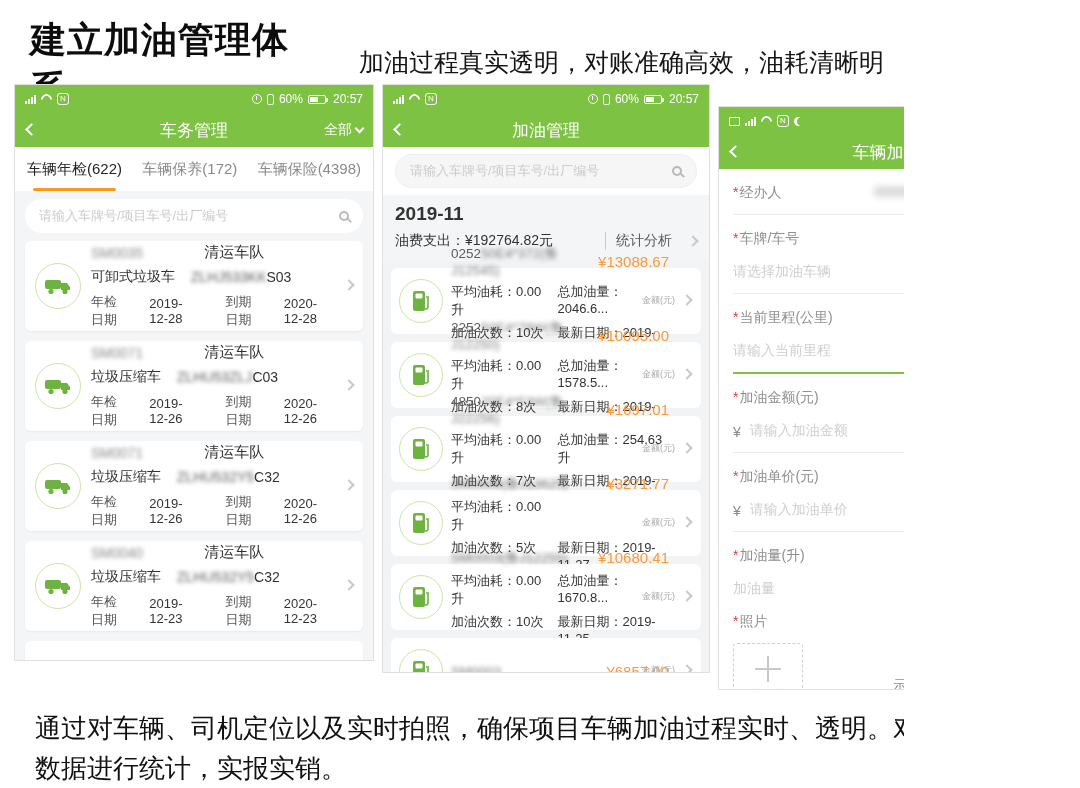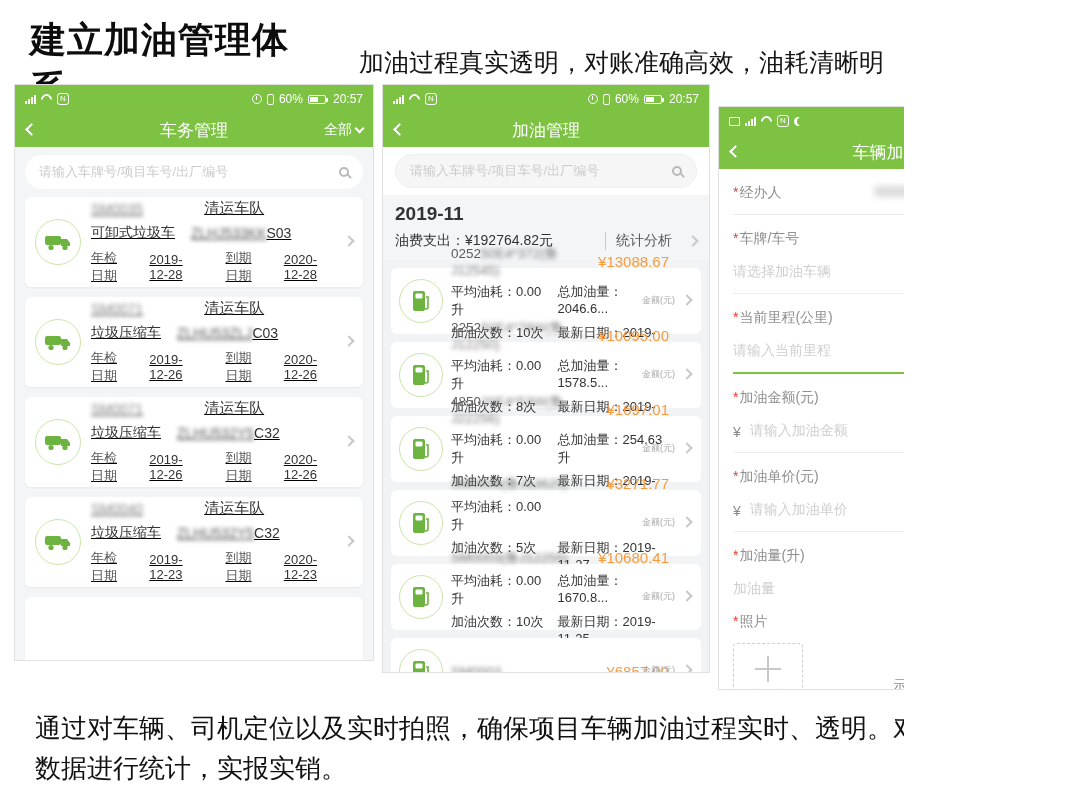--- a/index.html
+++ b/index.html
@@ -52,21 +52,21 @@
   .blur { filter:blur(2px); opacity:.8; }
 
   
   .tabs { height:44px; background:#fff; display:flex; align-items:center; justify-content:space-between; padding:0 12px; font-size:15px; color:#8b8b8b; }
   .tab { position:relative; padding:6px 0; }
   .tab.active { color:#262626; }
   .tab.active::after { content:""; position:absolute; left:6%; right:6%; bottom:-6px; height:3px; background:#f59a23; border-radius:2px; }
   .lbody { background:#f4f5f7; height:100%; padding:8px 10px; }
   .sfield { height:34px; border-radius:17px; display:flex; align-items:center; justify-content:space-between; padding:0 14px; color:#ccc; font-size:13px; background:#fff; }
   .vlist { margin-top:8px; }
-  .vcard { position:relative; height:90px; background:#fff; border-radius:6px; margin-bottom:10px; padding:9px 26px 9px 10px; display:flex; align-items:center; box-shadow:0 1px 2px rgba(0,0,0,.05);text-decoration:underline; }
+  .vcard { position:relative; height:90px; background:#fff; border-radius:6px; margin-bottom:10px; padding:9px 26px 9px 10px; display:flex; align-items:center; box-shadow:0 1px 2px rgba(0,0,0,.05); }
   .vicon { flex:none; width:46px; height:46px; border:1px solid #cbe6a8; border-radius:50%; display:flex; align-items:center; justify-content:center; margin-right:10px; background:#fff; }
   .vbody { flex:1; font-size:13px; }
   .vrow1 { display:flex; align-items:center; }
   .vid { color:#6b6b6b; font-size:14px; flex:0 0 46%; }
   .vfleet { color:#333; font-size:15px; }
   .vrow2 { display:flex; align-items:center; margin-top:6px; gap:16px; color:#333; font-size:14px; }
   .vplate b { font-weight:400;text-align:right; }
   .vrow3 { display:flex; align-items:center; margin-top:7px; gap:23px; font-size:13px; color:#555; }
   .vrow3 .val { color:#333; margin-right:8px; }
   .vcard .chev-right { position:absolute; right:10px; top:50%; margin-top:-5px; }
@@ -153,20 +153,25 @@
       </div>
     </div>
     <div class="navbar">
       <span class="nav-left chev-back"></span>
       <span class="nav-title">车务管理</span>
       <span class="nav-right">
         <span>全部</span>
         <span class="chev-down-w"></span>
       </span>
     </div>
+    <div class="tabs">
+      <span class="tab active">车辆年检(622)</span>
+      <span class="tab">车辆保养(172)</span>
+      <span class="tab">车辆保险(4398)</span>
+    </div>
     <div class="lbody">
       <div class="sfield">
         <span>请输入车牌号/项目车号/出厂编号</span>
         <span class="mag"></span>
       </div>
       <div class="vlist">
 
         <div class="vcard">
           <span class="vicon">
               <svg viewBox="0 0 28 20" fill="#6db33f">

